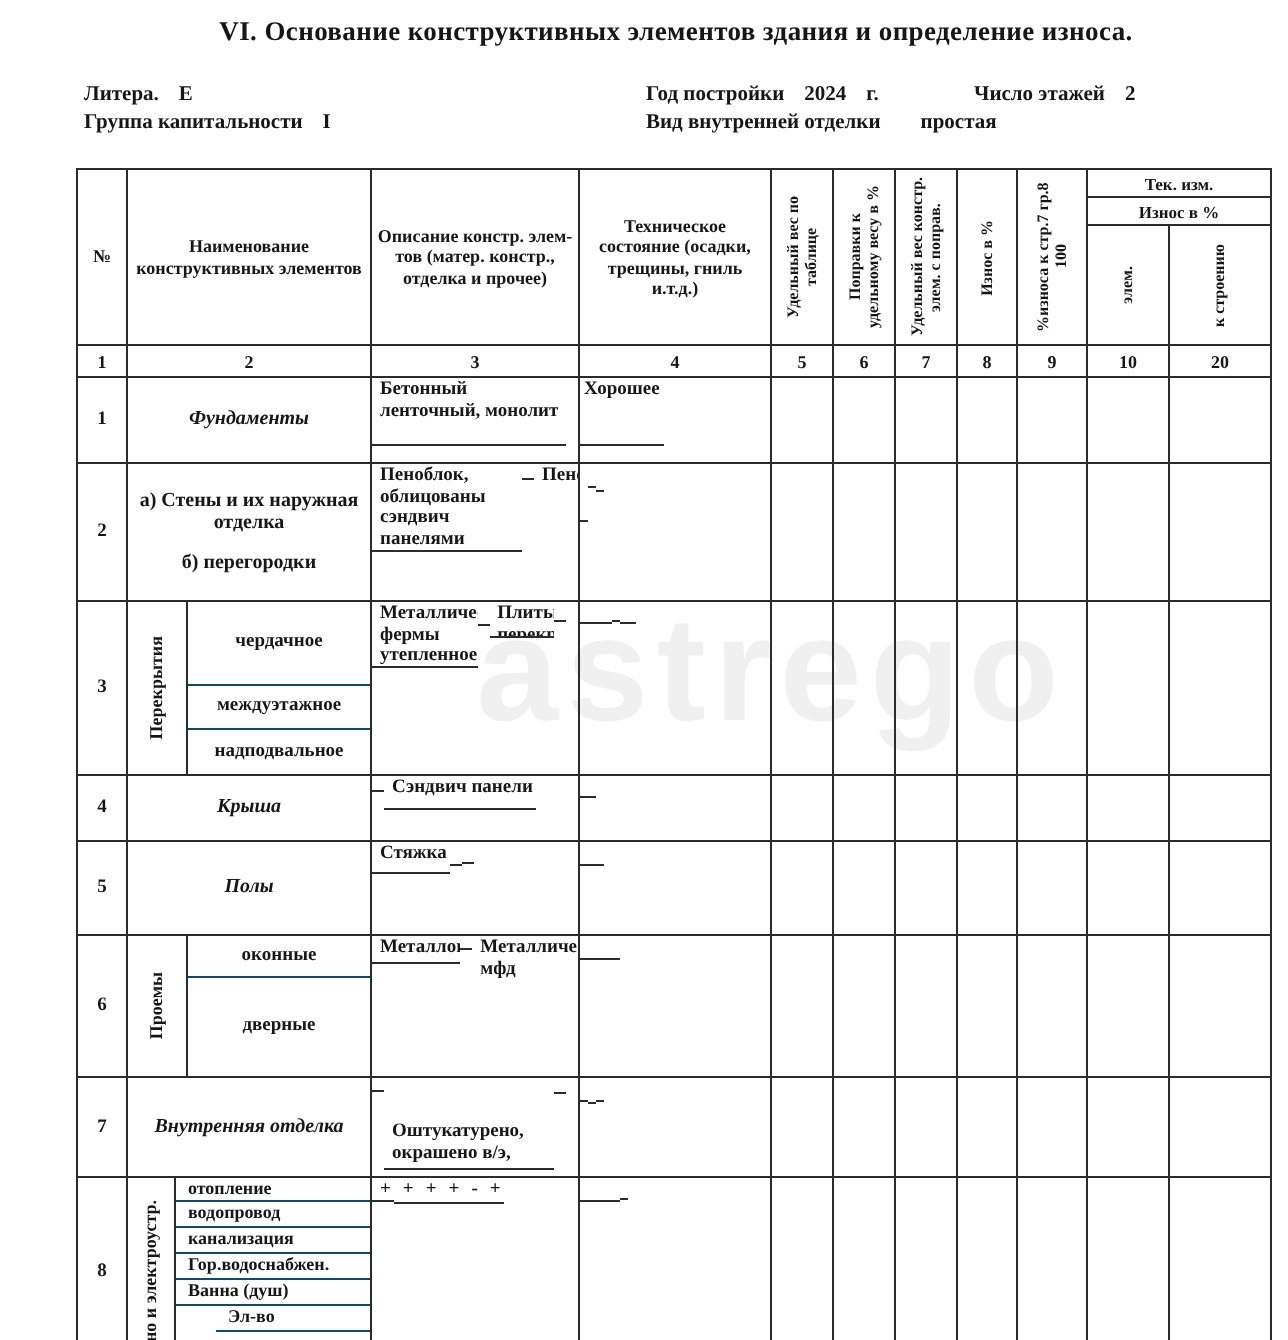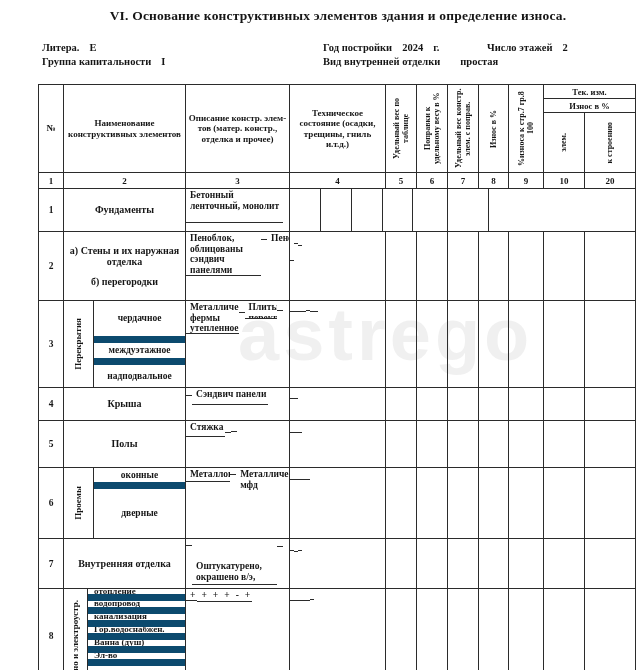--- a/index.html
+++ b/index.html
@@ -32,28 +32,28 @@
          justify-content:center;font-size:8.5px;}
   .grp-cells{flex:1;display:flex;}
   .grp-cells .hcell{height:100%;}
   .nrow{display:flex;height:16px;border-bottom:1px solid #2b2b2b;}
   .ncell{display:flex;align-items:center;justify-content:center;font-size:9px;}
   
   .trow{display:flex;border-bottom:1px solid #2b2b2b;overflow:hidden;}
   .trow:last-child{border-bottom:none;}
   .rnum{display:flex;align-items:center;justify-content:center;font-size:9.5px;}
   .namec{display:flex;align-items:center;justify-content:center;text-align:center;
-         font-size:10px;line-height:1.15;padding:0 4px;}
+         font-size:10px;line-height:1.15;padding:0 4px;font-style:italic;}
   .name2{display:flex;flex-direction:column;justify-content:space-evenly;text-align:center;
          font-size:10px;line-height:1.15;padding:4px 4px;}
   .split{display:flex;padding:0;}
   .vstrip{border-right:1px solid #2b2b2b;display:flex;align-items:center;justify-content:center;}
   .vstrip .vtext{font-size:9px;max-height:none;}
   .subcol{flex:1;display:flex;flex-direction:column;}
-  .subcell{border-bottom:7px solid #0c4a6e;display:flex;align-items:center;justify-content:center;
+  .subcell{border-bottom:1px solid #0c4a6e;display:flex;align-items:center;justify-content:center;
            text-align:center;font-size:9.5px;line-height:1.1;overflow:hidden;}
   .subcol .subcell:last-child{border-bottom:none;}
   .subcell.leftal{justify-content:flex-start;padding-left:6px;font-size:9px;text-align:left;}
   .stack{display:flex;}
   .dcell{border-bottom:1px solid #2b2b2b;font-size:9.5px;line-height:1.12;
          padding:1px 2px 0 4px;overflow:hidden;}
   .stack .dcell:last-child{border-bottom:none;}
   .dcell.ctr{text-align:center;padding-left:2px;}
   .empty-col{overflow:hidden;}
 </style>
@@ -143,20 +143,24 @@
     </div>
 
     <div id="tbody">
         <div class="trow" style="height: 43px;">
           <div class="cell w1 rnum">1</div>
           <div class="cell w2 namec">Фундаменты</div>
           <div class="cell w3 stack">
             <div class="dcell" style="height: 34px;">Бетонный ленточный, монолит</div>
             <div class="dcell" style="height: 9px;"></div>
           </div>
+          <div class="cell w4 stack">
+            <div class="dcell ctr" style="height: 34px;">Хорошее</div>
+            <div class="dcell ctr" style="height: 9px;"></div>
+          </div>
           <div class="cell empty-col" style="width: 31px;"></div>
           <div class="cell empty-col" style="width: 31px;"></div>
           <div class="cell empty-col" style="width: 31px;"></div>
           <div class="cell empty-col" style="width: 30px;"></div>
           <div class="cell empty-col" style="width: 35px;"></div>
           <div class="cell empty-col" style="width: 41px;"></div>
           <div class="cell empty-col last" style="width: 50px;"></div>
         </div>
         <div class="trow" style="height: 69px;">
           <div class="cell w1 rnum">2</div>
@@ -324,21 +328,21 @@
           <div class="cell w2 split">
             <div class="vstrip" style="width: 24px;">
               <div class="vtext">но и электроустр.</div>
             </div>
             <div class="subcol">
               <div class="subcell leftal" style="height: 12px;">отопление</div>
               <div class="subcell leftal" style="height: 13px;">водопровод</div>
               <div class="subcell leftal" style="height: 13px;">канализация</div>
               <div class="subcell leftal" style="height: 13px;">Гор.водоснабжен.</div>
               <div class="subcell leftal" style="height: 13px;">Ванна (душ)</div>
-              <div class="subcell leftal" style="height: 13px;">Эл-во</div>
+              <div class="subcell leftal" style="height: 13px; margin-left: 20px;">Эл-во</div>
               <div class="subcell leftal" style="height: 16px;">Радио</div>
             </div>
           </div>
           <div class="cell w3 stack">
             <div class="dcell" style="height: 12px;">+</div>
             <div class="dcell" style="height: 13px;">+</div>
             <div class="dcell" style="height: 13px;">+</div>
             <div class="dcell" style="height: 13px;">+</div>
             <div class="dcell" style="height: 13px;">-</div>
             <div class="dcell" style="height: 13px;">+</div>

